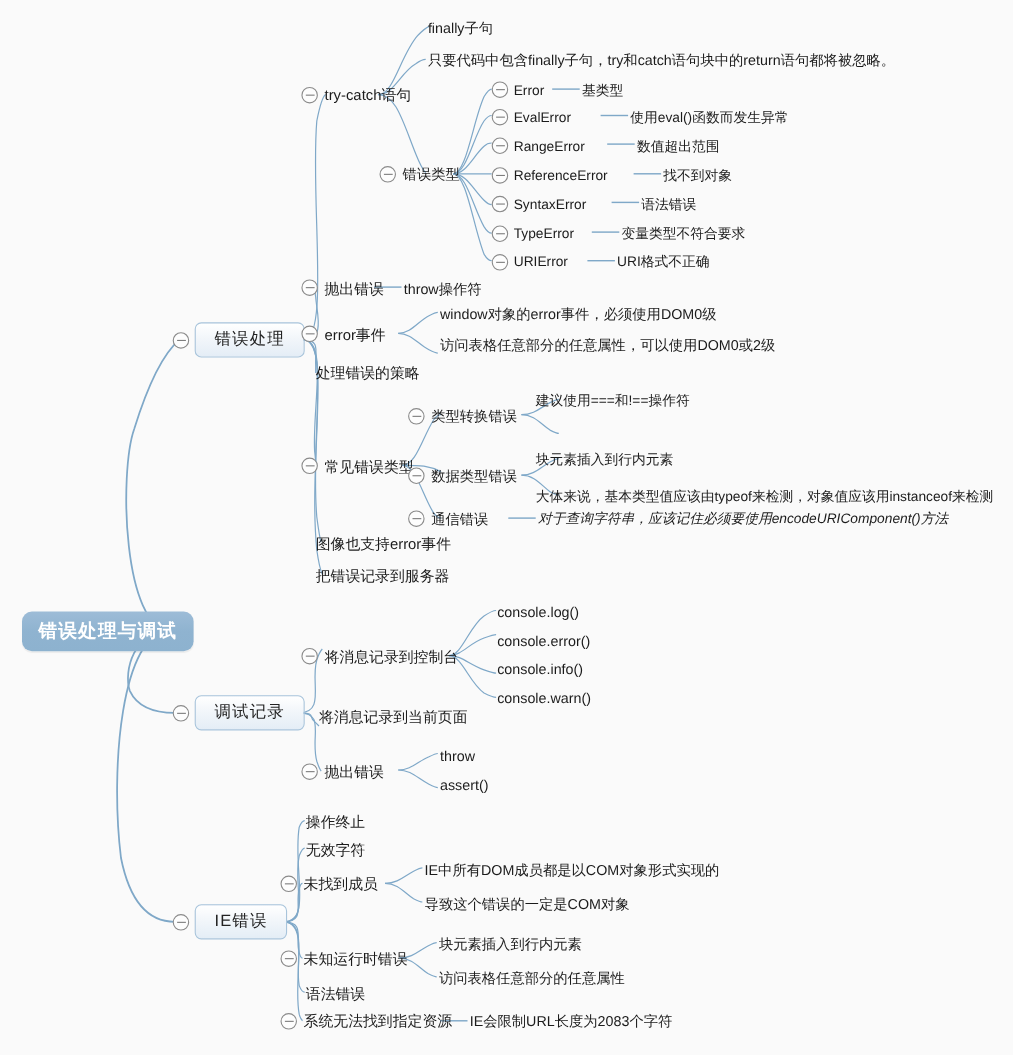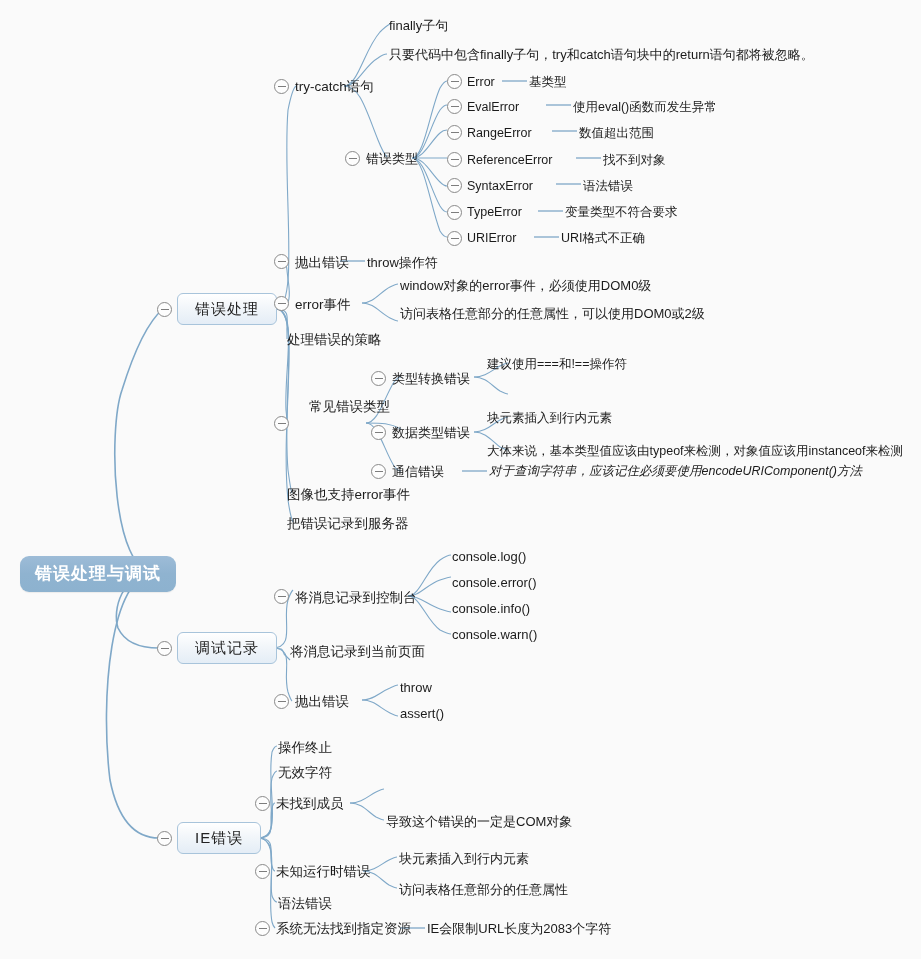--- a/index.html
+++ b/index.html
@@ -223,21 +223,21 @@
   <div class="node topic lv3" style="left:367px; top:255px;">throw操作符</div>
 
   <div class="toggle" style="left:274px; top:296px;"></div>
   <div class="node topic lv2" style="left:295px; top:297px;">error事件</div>
   <div class="node topic lv3" style="left:400px; top:278px;">window对象的error事件，必须使用DOM0级</div>
   <div class="node topic lv3" style="left:400px; top:306px;">访问表格任意部分的任意属性，可以使用DOM0或2级</div>
 
   <div class="node topic lv2" style="left:287px; top:332px;">处理错误的策略</div>
 
   <div class="toggle" style="left:274px; top:416px;"></div>
-  <div class="node topic lv2" style="left:295px; top:399px;margin-left:14px;">常见错误类型</div>
+  <div class="node topic lv2" style="left:295px; top:417px;">常见错误类型</div>
 
   <div class="toggle" style="left:371px; top:371px;"></div>
   <div class="node topic lv3" style="left:392px; top:371px;">类型转换错误</div>
   <div class="node topic lv4" style="left:487px; top:357px;">建议使用===和!==操作符</div>
 
   <div class="toggle" style="left:371px; top:425px;"></div>
   <div class="node topic lv3" style="left:392px; top:425px;">数据类型错误</div>
   <div class="node topic lv4" style="left:487px; top:411px;">块元素插入到行内元素</div>
   <div class="node topic lv4" style="left:487px; top:444px;">大体来说，基本类型值应该由typeof来检测，对象值应该用instanceof来检测</div>
 
@@ -263,20 +263,21 @@
   <div class="node topic lv2" style="left:295px; top:694px;">抛出错误</div>
   <div class="node topic lv3" style="left:400px; top:680px;">throw</div>
   <div class="node topic lv3" style="left:400px; top:706px;">assert()</div>
 
   <div class="node topic lv2" style="left:278px; top:740px;">操作终止</div>
 
   <div class="node topic lv2" style="left:278px; top:765px;">无效字符</div>
 
   <div class="toggle" style="left:255px; top:796px;"></div>
   <div class="node topic lv2" style="left:276px; top:796px;">未找到成员</div>
+  <div class="node topic lv3" style="left:386px; top:783px;">IE中所有DOM成员都是以COM对象形式实现的</div>
   <div class="node topic lv3" style="left:386px; top:814px;">导致这个错误的一定是COM对象</div>
 
   <div class="toggle" style="left:255px; top:864px;"></div>
   <div class="node topic lv2" style="left:276px; top:864px;">未知运行时错误</div>
   <div class="node topic lv3" style="left:399px; top:851px;">块元素插入到行内元素</div>
   <div class="node topic lv3" style="left:399px; top:882px;">访问表格任意部分的任意属性</div>
 
   <div class="node topic lv2" style="left:278px; top:896px;">语法错误</div>
 
   <div class="toggle" style="left:255px; top:921px;"></div>

